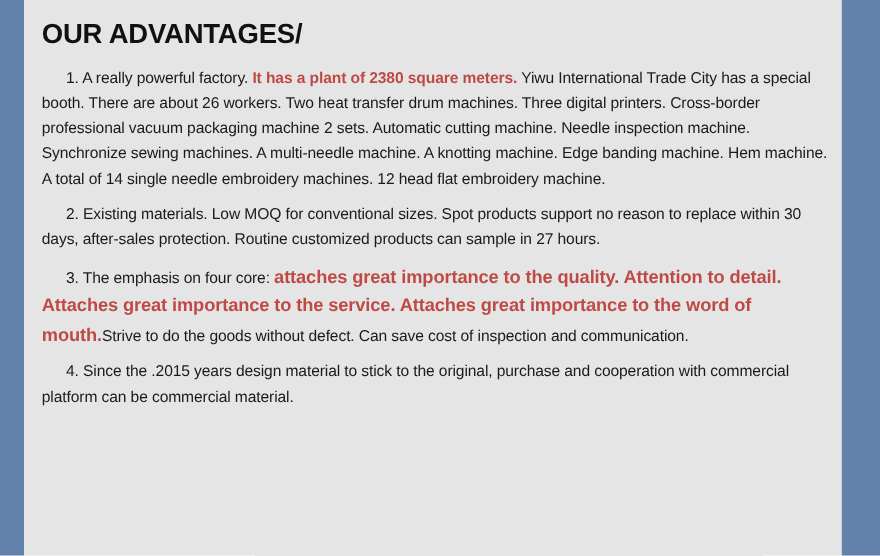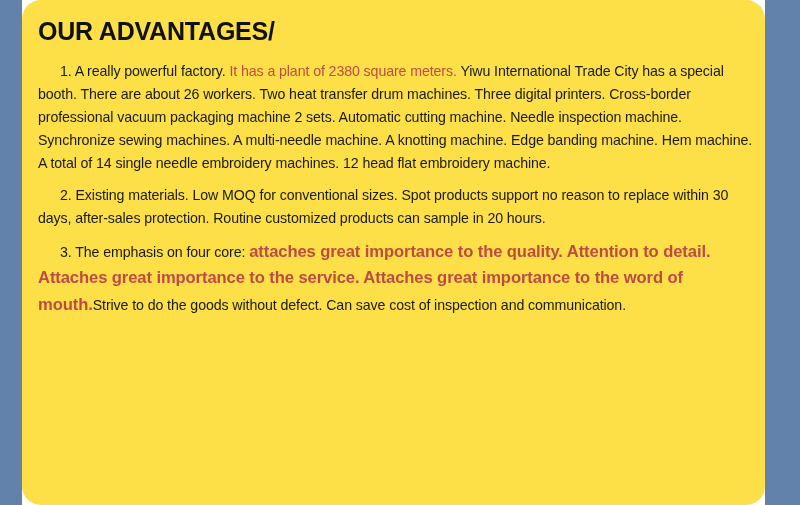--- a/index.html
+++ b/index.html
@@ -31,22 +31,21 @@
   .edge-band.right { right: 0; width: 35px; }
 
   .content {
     position: absolute;
     left: 22px;
     right: 35px;
     top: 0;
     bottom: 0;
     padding: 18px 8px 0 16px;
     box-sizing: border-box;
-    background: #fde047;
-    border-radius: 19px;
+    background: #e5e5e5;
   }
 
   .page-title {
     font-size: 25px;
     font-weight: bold;
     color: #111111;
     letter-spacing: -0.2px;
     margin: 0 0 14px 0;
     line-height: 1.1;
   }
@@ -56,38 +55,39 @@
     line-height: 1.62;
     color: #1a1a1a;
     margin: 0 0 9px 0;
     text-indent: 22px;
     letter-spacing: -0.1px;
   }
   .para.p3 { margin-bottom: 8px; }
 
   .red {
     color: #bf4a45;
-    font-weight: normal;
+    font-weight: bold;
   }
   .red-big {
     color: #bf4a45;
     font-weight: bold;
     font-size: 16.6px;
   }
 </style>
 </head>
 <body>
 
 <div class="page">
 
   <div class="edge-band left"></div>
   <div class="edge-band right"></div>
 
   <div class="content">
     <h1 class="page-title">OUR ADVANTAGES/</h1>
     <div>
         <p class="para p1"><span>1.</span><span> A really powerful factory. </span><span class="red">It has a plant of 2380 square meters.</span><span> Yiwu International Trade City has a special booth. There are about 26 workers. Two heat transfer drum machines. Three digital printers. Cross-border professional vacuum packaging machine 2 sets. Automatic cutting machine. Needle inspection machine. Synchronize sewing machines. A multi-needle machine. A knotting machine. Edge banding machine. Hem machine. A total of 14 single needle embroidery machines. 12 head flat embroidery machine.</span></p>
-        <p class="para p2"><span>2.</span><span> Existing materials. Low MOQ for conventional sizes. Spot products support no reason to replace within 30 days, after-sales protection. Routine customized products can sample in 20 hours.</span></p>
+        <p class="para p2"><span>2.</span><span> Existing materials. Low MOQ for conventional sizes. Spot products support no reason to replace within 30 days, after-sales protection. Routine customized products can sample in 27 hours.</span></p>
         <p class="para p3"><span>3.</span><span> The emphasis on four core: </span><span class="red-big">attaches great importance to the quality. Attention to detail. Attaches great importance to the service. Attaches great importance to the word of mouth.</span><span>Strive to do the goods without defect.  Can save cost of inspection and communication.</span></p>
+        <p class="para p4"><span>4.</span><span> Since the .2015 years design material to stick to the original, purchase and cooperation with commercial platform can be commercial material.</span></p>
       </div>
   </div>
 
 </div>
 
 </body></html>

